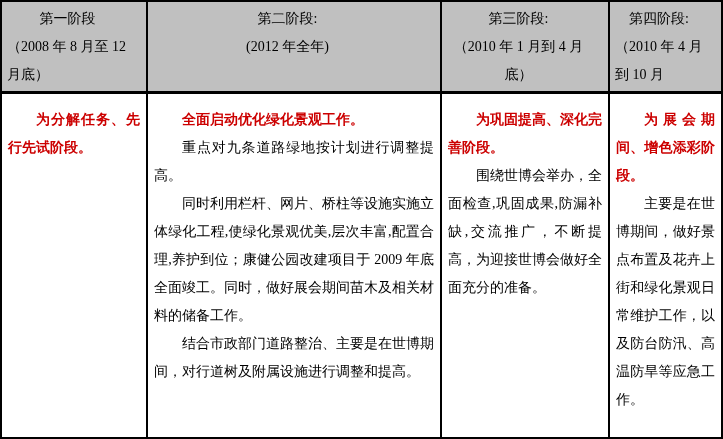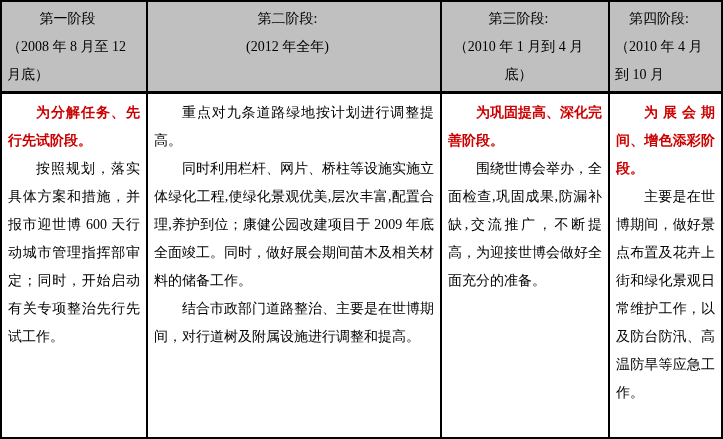--- a/index.html
+++ b/index.html
@@ -39,21 +39,21 @@
     padding: 3px 18px 0 5px;
     line-height: 28px;
     overflow: hidden;
   }
   .hcell p { margin: 0; }
   .htitle { text-align: center; }
   .hdates { text-align: center; }
   .hdates.ta-left { text-align: left; text-align-last: left; }
   .bcell {
     flex: 1;
-    padding: 5px 6px 0 6px;
+    padding: 12px 6px 0 6px;
     line-height: 28px;
     overflow: hidden;
   }
   .bcell p {
     margin: 0;
     text-indent: 2em;
     text-align: justify;
   }
   .lead {
     color: var(--accent-red, #cc0000);
@@ -65,30 +65,30 @@
 
 <div class="doc">
 
   <section class="col col-1">
     <header class="hcell">
       <p class="htitle">第一阶段</p>
       <p class="hdates ta-left">（2008 年 8 月至 12 月底）</p>
     </header>
     <div class="bcell">
       <p class="lead">为分解任务、先行先试阶段。</p>
-      <p class="para">按照规划，落实具体方案和措施，并报市迎世博 600 天行动城市管理指挥部审定；同时，开始启动有关专项整治先行先试工作。</p>
     </div>
   </section>
 
   <section class="col col-2">
     <header class="hcell">
       <p class="htitle">第二阶段:</p>
       <p class="hdates">(2012 年全年)</p>
     </header>
     <div class="bcell">
+      <p class="lead">全面启动优化绿化景观工作。</p>
       <p class="para">重点对九条道路绿地按计划进行调整提高。</p>
       <p class="para">同时利用栏杆、网片、桥柱等设施实施立体绿化工程,使绿化景观优美,层次丰富,配置合理,养护到位；康健公园改建项目于 2009 年底全面竣工。同时，做好展会期间苗木及相关材料的储备工作。</p>
       <p class="para">结合市政部门道路整治、主要是在世博期间，对行道树及附属设施进行调整和提高。</p>
     </div>
   </section>
 
   <section class="col col-3">
     <header class="hcell">
       <p class="htitle">第三阶段:</p>
       <p class="hdates">（2010 年 1 月到 4 月底）</p>

